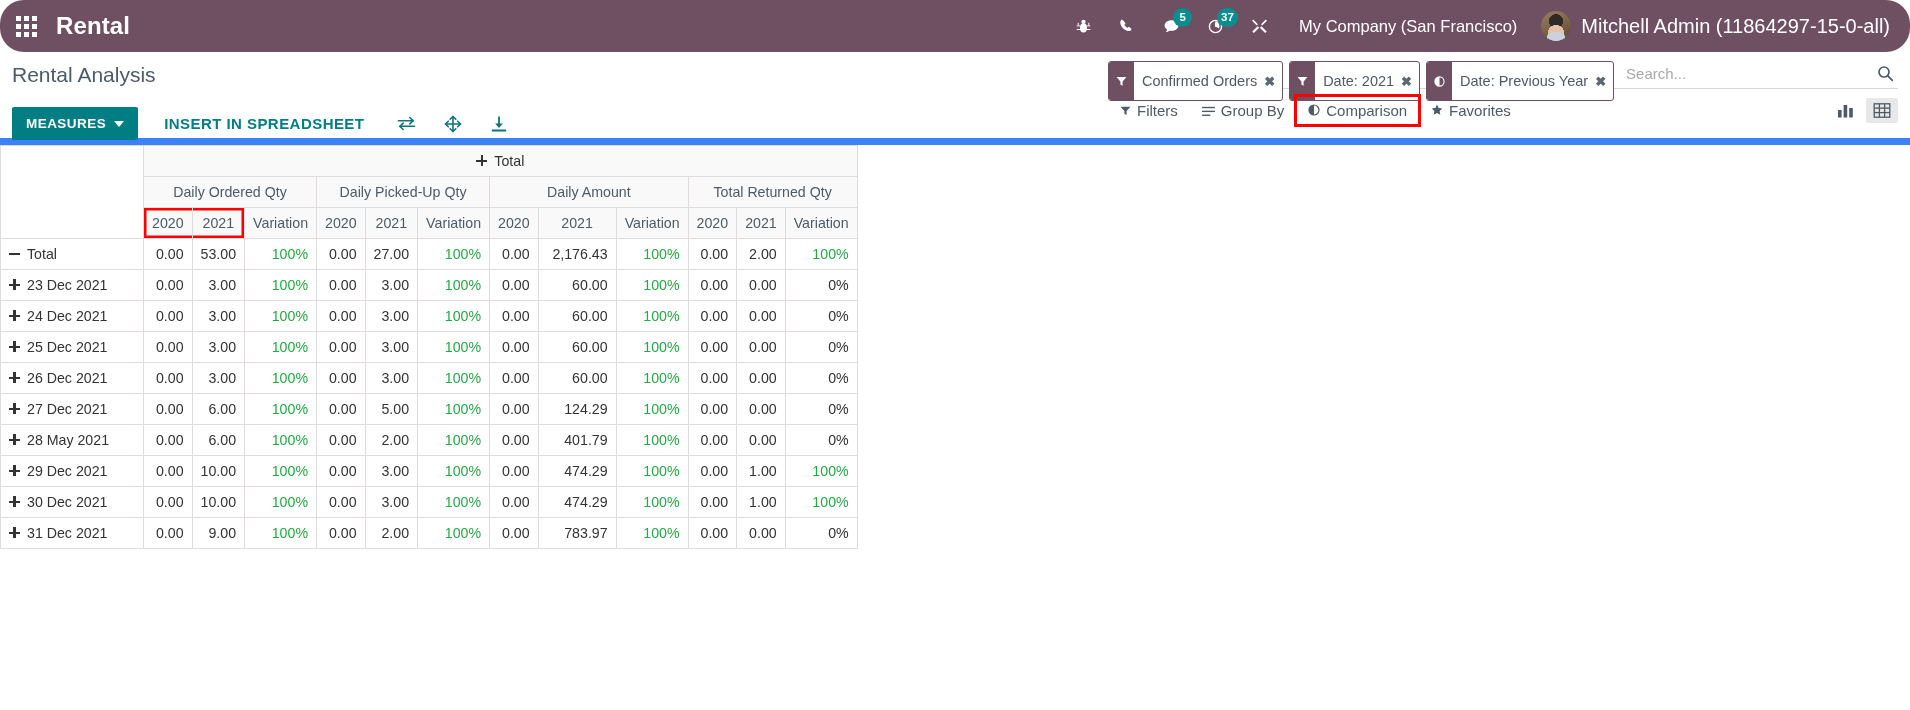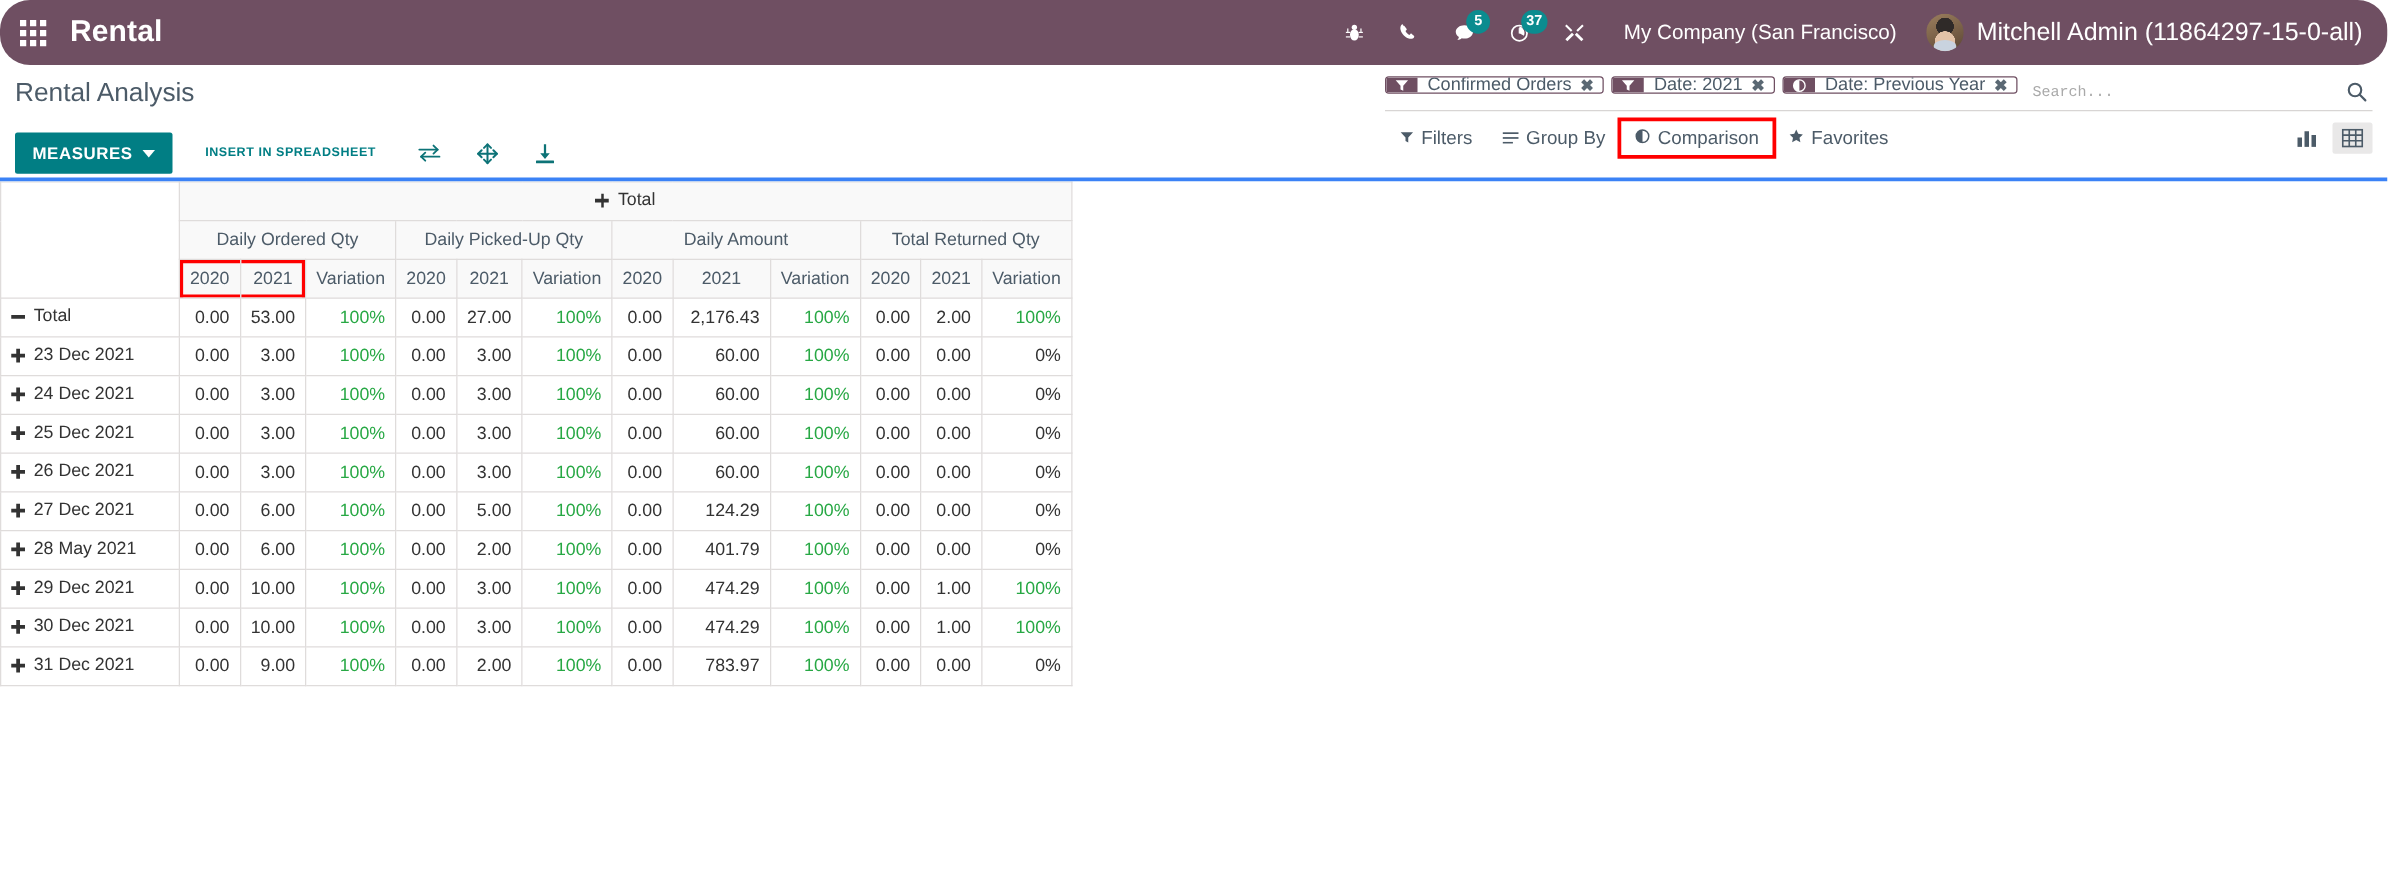--- a/index.html
+++ b/index.html
@@ -110,21 +110,21 @@
     position: absolute;
     left: 6px; right: 6px; bottom: 0; height: 9px;
     background: #c9d3df;
     border-radius: 50% 50% 0 0;
   }
   .user-name { font-size: 20px; color: #ffffff; }
 
   
   .control-panel {
     background: #ffffff;
-    border-bottom: 3px solid #3b82f6;
+    border-bottom: 7px solid #3b82f6;
     padding: 0 12px;
     position: relative;
     height: 93px;
   }
   .cp-row-top {
     display: flex;
     align-items: flex-start;
     justify-content: space-between;
     padding-top: 9px;
   }
@@ -161,21 +161,21 @@
     width: 0; height: 0;
     border-left: 5px solid transparent;
     border-right: 5px solid transparent;
     border-top: 6px solid #ffffff;
     display: inline-block;
   }
   .btn-flat {
     background: transparent;
     border: none;
     color: #017e84;
-    font-size: 10px;
+    font-size: 15px;
     font-weight: bold;
     letter-spacing: .45px;
     padding: 9px 14px;
     margin-left: 12px;
     cursor: pointer;
   }
   .icon-btn {
     background: transparent;
     border: none;
     color: #0d7377;
@@ -195,21 +195,21 @@
     border-bottom: 1px solid #d8d5d4;
     height: 28px;
     padding-bottom: 2px;
   }
   .facet {
     display: flex;
     align-items: stretch;
     border: 1px solid #6f4f62;
     border-radius: 3px;
     margin-right: 6px;
-    height: 14px;
+    height: 40px;
     overflow: hidden;
     background: #ffffff;
     cursor: pointer;
     flex: none;
   }
   .facet-icon {
     background: #6f4f62;
     color: #ffffff;
     display: flex;
     align-items: center;
@@ -229,25 +229,25 @@
     align-items: center;
     padding-right: 7px;
     color: #5a6873;
     font-size: 13px;
     font-weight: bold;
   }
   .search-input {
     flex: 1;
     border: none;
     outline: none;
-    font-size: 12px;
+    font-size: 15px;
     color: #4c5b68;
     padding: 0 6px;
     background: transparent;
-    font-family: Liberation Mono, monospace;
+    font-family: Liberation Sans, sans-serif;
   }
   .search-input::placeholder { color: #a9a9a9; }
   .search-magnifier {
     display: flex; align-items: center; padding: 0 4px 0 8px;
     color: #4c5b68; cursor: pointer;
   }
 
   .filter-menu-row {
     display: flex;
     align-items: center;

